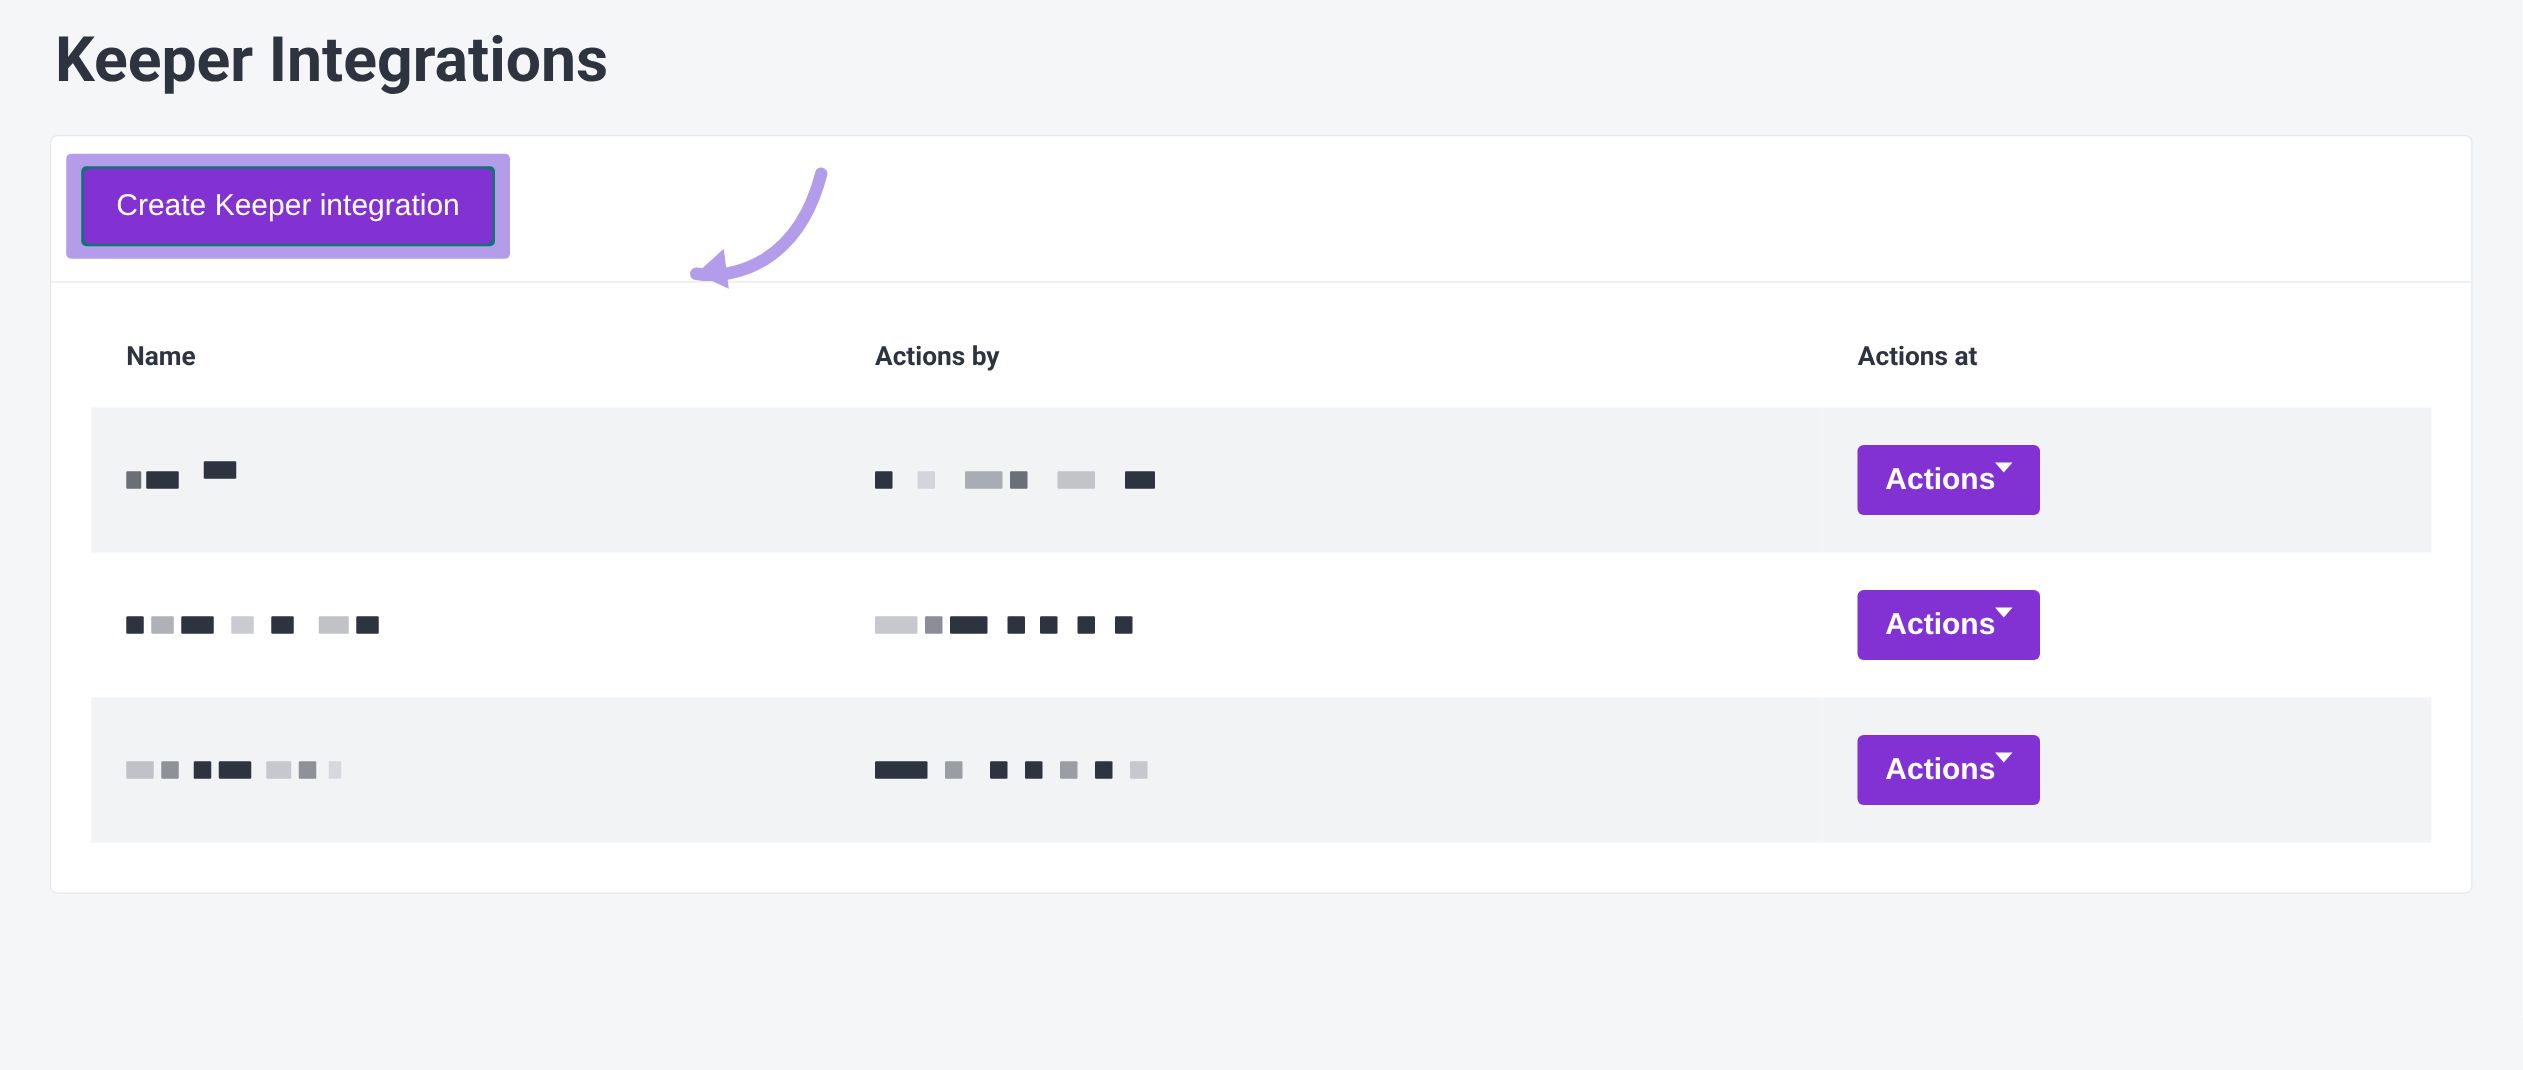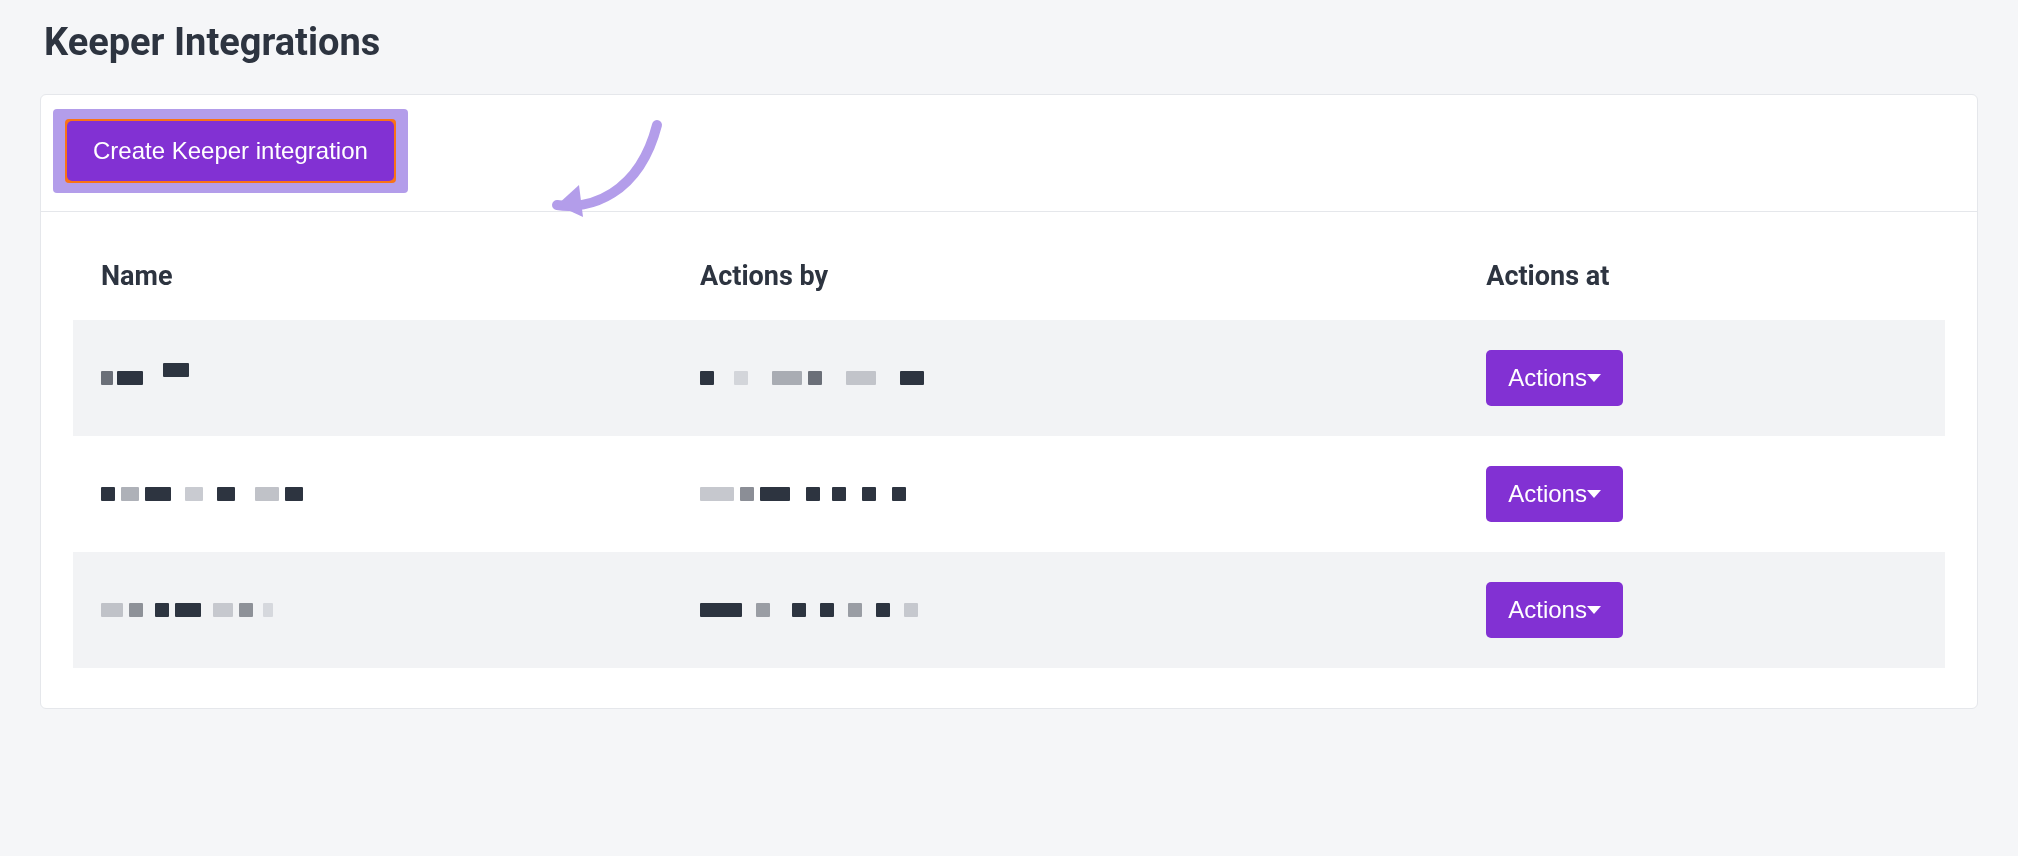--- a/index.html
+++ b/index.html
@@ -5,21 +5,21 @@
   * { box-sizing: border-box; margin: 0; padding: 0; }
   body {
     font-family: -apple-system, BlinkMacSystemFont, "Segoe UI", Roboto, Helvetica, Arial, sans-serif;
     background: #f5f6f8;
     color: #2d3440;
     width: 2018px;
     height: 856px;
     padding: 20px 40px;
   }
   .page-title {
-    font-size: 38px;
+    font-size: 50px;
     font-weight: 700;
     color: #2d3440;
     margin-bottom: 30px;
     margin-left: 4px;
   }
   .card {
     background: #ffffff;
     border: 1px solid #e5e7eb;
     border-radius: 6px;
     padding: 10px 32px 40px 32px;
@@ -27,21 +27,21 @@
   }
   .highlight-wrap {
     display: inline-block;
     background: #b39dea;
     padding: 10px 12px;
     border-radius: 4px;
     margin-left: -20px;
     margin-top: 4px;
   }
   .highlight-inner {
-    background: #f97316;
+    background: #0f766e;
     padding: 2px;
     border-radius: 4px;
   }
   .create-btn {
     background: #8231d3;
     color: #ffffff;
     border: none;
     border-radius: 5px;
     padding: 16px 26px;
     font-size: 24px;
@@ -62,21 +62,21 @@
     margin-left: -32px;
     margin-right: -32px;
   }
   .data-table {
     width: 100%;
     border-collapse: collapse;
     margin-top: 28px;
   }
   .data-table th {
     text-align: left;
-    font-size: 27px;
+    font-size: 21px;
     font-weight: 700;
     color: #2d3440;
     padding: 20px 28px 28px 28px;
   }
   .data-table td {
     padding: 30px 28px;
     font-size: 22px;
     vertical-align: middle;
   }
   .data-table tbody tr:nth-child(odd) {
@@ -85,24 +85,23 @@
   .col-name { width: 32%; }
   .col-createdby { width: 42%; }
   .col-createdat { width: 26%; }
   .actions-btn {
     background: #8231d3;
     color: #ffffff;
     border: none;
     border-radius: 5px;
     padding: 14px 22px;
     font-size: 24px;
-    font-weight: 400;
+    font-weight: 700;
     cursor: pointer;
     display: inline-flex;
-    align-items: center;
   }
   .caret-down {
     width: 0; height: 0;
     border-left: 7px solid transparent;
     border-right: 7px solid transparent;
     border-top: 8px solid #ffffff;
     display: inline-block;
   }
   .redacted-line {
     display: flex;

